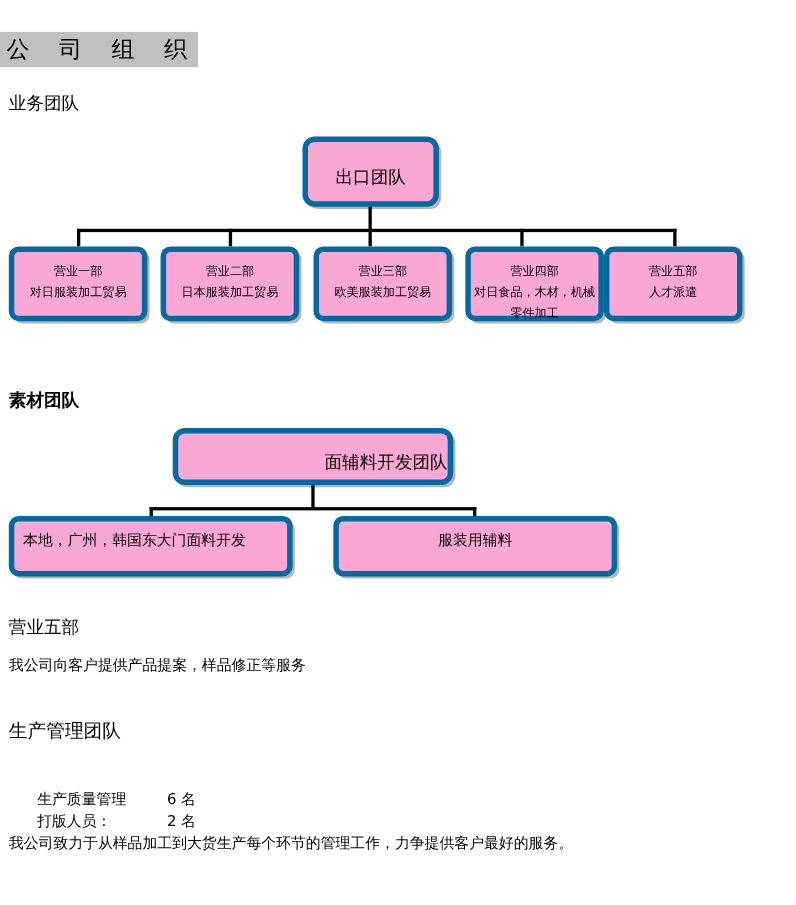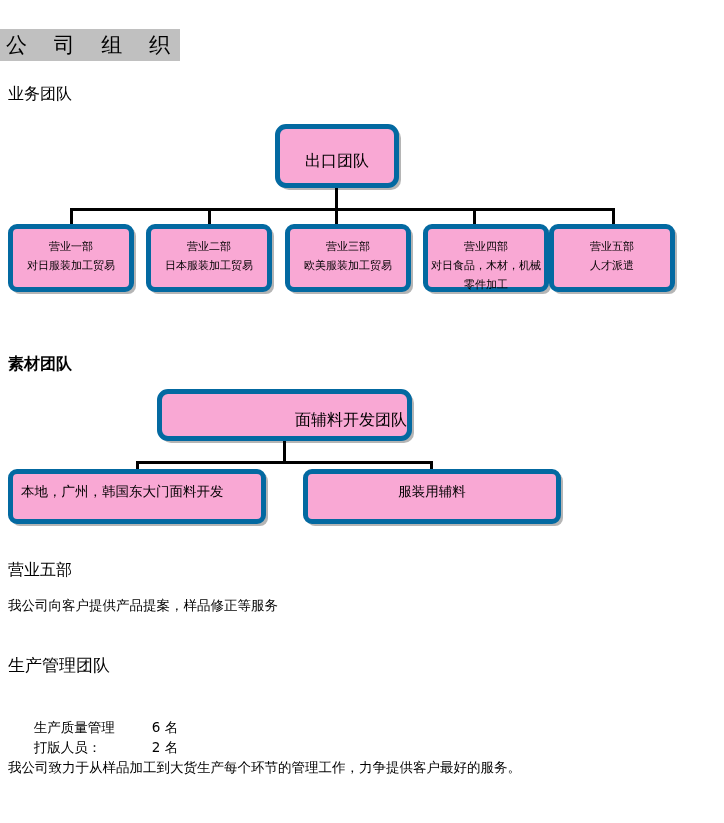--- a/index.html
+++ b/index.html
@@ -45,21 +45,21 @@
   .h-prod  { left: 8px;  top: 655px; font-size: 17px; }
 
   
   .para {
     position: absolute;
     font-size: 13.5px;
     line-height: 18px;
     white-space: pre;
   }
   .p-plan { left: 8px; top: 596px; }
-  .p-prod-note { left: 8px; top: 758px; }
+  .p-prod-note { left: 8px; top: 758px; font-family: Liberation Serif, serif; }
 
   
   .staff-list {
     position: absolute;
     left: 8px;
     top: 697px;
     font-size: 13.5px;
     line-height: 20px;
   }
   .staff-row { display: block; height: 20px; white-space: pre; }

